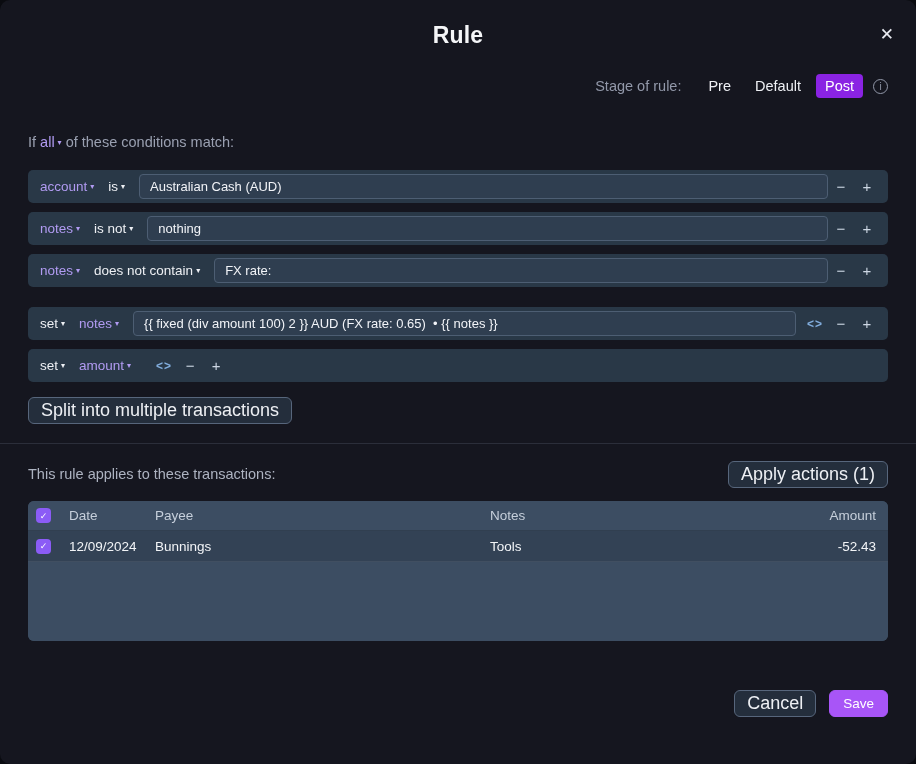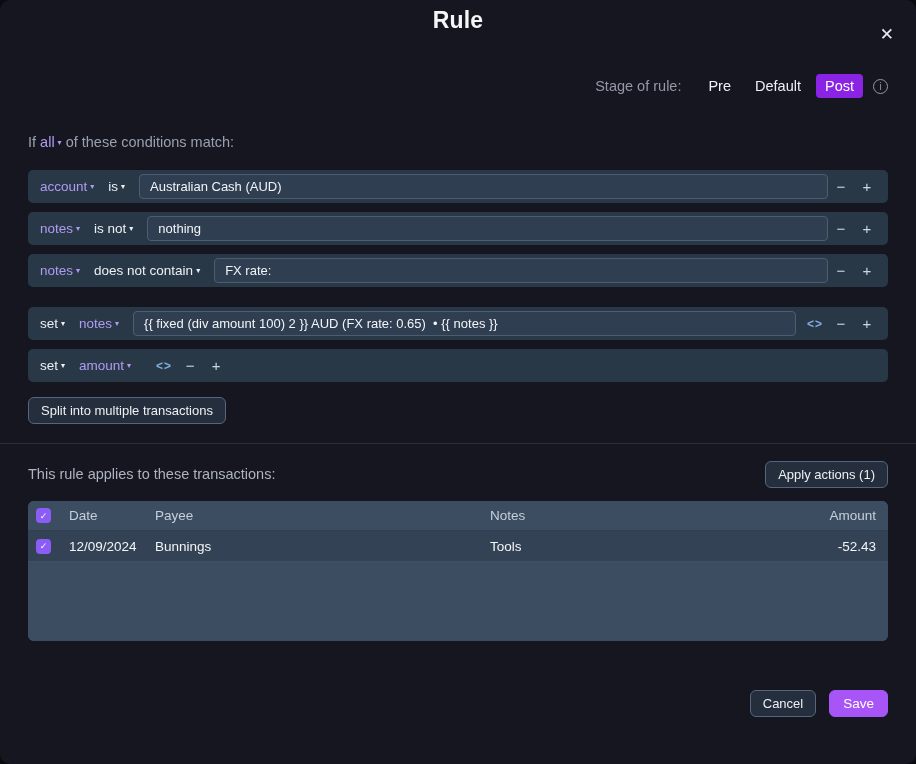--- a/index.html
+++ b/index.html
@@ -2,21 +2,21 @@
 <html><head>
 <meta charset="utf-8">
 <style>
   * { margin:0; padding:0; box-sizing:border-box; }
   html,body { width:916px; height:764px; background:#0a0b10; font-family:"Liberation Sans", sans-serif; }
   .modal {
     width:916px; height:764px; background:#15161f; border-radius:10px;
     padding:0 28px; color:#eef0f4; overflow:hidden; position:relative;
   }
   
-  .modal-header { position:relative; padding-top:7px; height:54px; }
+  .modal-header { position:relative; padding-top:22px; height:54px; }
   .modal-title { font-size:23px; font-weight:bold; text-align:center; color:#f5f6f8; letter-spacing:.2px; }
   .close { position:absolute; right:-6px; top:26px; font-size:17px; color:#e8eaf0; cursor:pointer; line-height:1; }
   
   .stage-row { display:flex; align-items:center; margin-top:18px; height:28px;justify-content:flex-end; }
   .muted { color:#9298a9; font-size:14.5px; }
   .stage-options { display:flex; align-items:center; margin-left:18px; gap:6px; }
   .stage-btn { background:transparent; border:0; color:#eef0f4; font-size:14.5px; font-family:inherit;
     padding:4px 9px; border-radius:4px; cursor:pointer; }
   .stage-btn.selected { background:#8a23e3; color:#fff; }
   .info-icon { width:15px; height:15px; border:1px solid #9298a9; border-radius:50%;
@@ -33,21 +33,21 @@
   .row-select { display:inline-flex; align-items:center; font-size:13.5px; cursor:pointer;
     margin-right:14px; white-space:nowrap; background:transparent; border:0; color:#eef0f4; font-family:inherit; }
   .row-select.field { color:#b19bf2; }
   .row-input { flex:1; height:25px; background:#2f3e50; border:1px solid #4d5e73; border-radius:4px;
     color:#f2f4f8; font-size:13px; padding:0 10px; font-family:inherit; outline:none; min-width:40px; }
   .icon-btn { background:transparent; border:0; color:#cdd7e4; font-size:15px; cursor:pointer;
     width:26px; text-align:center; font-family:inherit; padding:0; }
   .code-btn { color:#82aede; font-size:12px; letter-spacing:1px; font-weight:bold; margin-left:6px; }
   
   .ghost-btn { background:#242e3c; border:1px solid #57667c; border-radius:6px; color:#eef0f4;
-    font-size:13px; font-family:inherit; padding:0 12px; height:27px; cursor:pointer; }
+    font-size:18px; font-family:inherit; padding:0 12px; height:27px; cursor:pointer; }
   .split-btn { margin-top:15px; }
   
   .divider { border:0; border-top:1px solid #2b2e3a; margin:19px -28px 0 -28px; }
   
   .tx-bar { display:flex; align-items:center; justify-content:space-between; margin-top:16px; height:28px; }
   .tx-label { color:#adb3c1; font-size:14.5px; }
   
   .tx-table { margin-top:13px; height:140px; border-radius:6px; overflow:hidden;
     background:#3c4d62; display:flex; flex-direction:column; }
   .t-row { display:flex; align-items:center; padding:0 12px 0 8px; }

